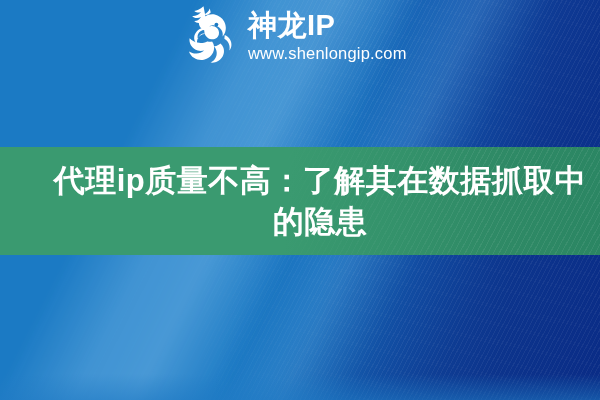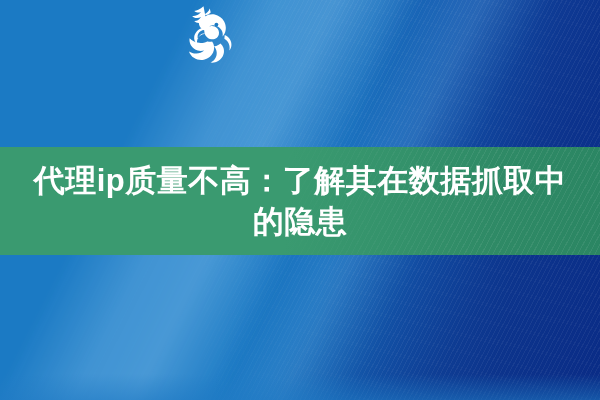--- a/index.html
+++ b/index.html
@@ -138,21 +138,21 @@
     height: 108px;
     background: linear-gradient(95deg,
                 #3a9a70 0%,
                 #3a9a70 48%,
                 #34926b 66%,
                 #2f8a66 82%,
                 #2b8663 100%);
     overflow: hidden;
     display: flex;
     align-items: center;
-    justify-content: center;
+    justify-content: flex-end;
   }
   .title-band-hatch {
     position: absolute;
     inset: 0;
     background-image: repeating-linear-gradient(118deg,
                 rgba(255,255,255,0.07) 0px,
                 rgba(255,255,255,0.07) 1px,
                 rgba(0,0,0,0) 1px,
                 rgba(0,0,0,0) 5px);
     -webkit-mask-image: linear-gradient(90deg, rgba(0,0,0,0) 45%, rgba(0,0,0,1) 80%, rgba(0,0,0,1) 100%);
@@ -199,20 +199,24 @@
         <path d="M19.4 24.9c-2.2.6-4.2 1.8-5.7 3.5-1.3 1.5-2.2 3.3-2.5 5.3-.2 1.5 0 3 .6 4.4.5 1.2 1.3 2.2 2.3 3-.3-1.5-.2-3.1.3-4.6.6-1.8 1.8-3.3 3.4-4.3 1.2-.8 2.6-1.2 4-1.2l-.2-.5c-1.6-.1-3.2.4-4.4 1.4-1.1.9-1.8 2.1-2.1 3.5l-.1.7c-.5-1.2-.6-2.5-.3-3.8.4-1.7 1.4-3.1 2.8-4.1 1.2-.9 2.6-1.4 4.1-1.5l-2.2-1.8z"></path>
 
         <path d="M24.2 38.4c-3 1.5-6.4 1.9-9.7 1.2-3-.6-5.8-2.1-7.9-4.4-.4 2.4.1 4.9 1.3 7 1.5 2.6 4 4.5 6.9 5.3 2.1.6 4.3.5 6.4-.1-2.2 1.8-4.9 2.9-7.8 3-2.6.1-5.2-.6-7.4-2 .9 2.6 2.6 4.9 4.9 6.4 2.9 2 6.5 2.7 9.9 2 3-.6 5.8-2.3 7.7-4.7 1.2-1.5 2-3.3 2.4-5.2.3-1.6.3-3.2-.1-4.8-.3-1.3-.9-2.5-1.7-3.6-1.4.4-2.9.4-4.3 0l-.6-.1z"></path>
 
         <path d="M30.9 43.3c1.6 1.6 2.6 3.7 2.8 5.9.2 2.3-.4 4.6-1.7 6.5-1.1 1.7-2.7 3-4.5 3.8 2.6.4 5.3-.1 7.6-1.4 2.7-1.5 4.7-4 5.5-7 .6-2.2.5-4.5-.3-6.6-.6-1.6-1.6-3-2.9-4.1-1.6 1.5-3.6 2.5-5.8 2.8l-.7.1z"></path>
 
         <path d="M41.7 31.9c2.2.9 4.1 2.5 5.3 4.5 1.1 1.8 1.6 3.9 1.4 6-.2 1.9-.9 3.7-2.1 5.2.6-2.4.4-4.9-.6-7.1-.9-2-2.4-3.7-4.3-4.8l.3-3.8z"></path>
       </g>
     </svg>
 
+    <div class="logo-text-col">
+      <div class="brand-name">神龙IP</div>
+      <div class="brand-url">www.shenlongip.com</div>
+    </div>
   </div>
 
   <div class="title-band">
     <div class="title-band-hatch"></div>
     <h1 class="title-text">代理ip质量不高：了解其在数据抓取中的隐患</h1>
   </div>
 
 </div>
 
 </body></html>

